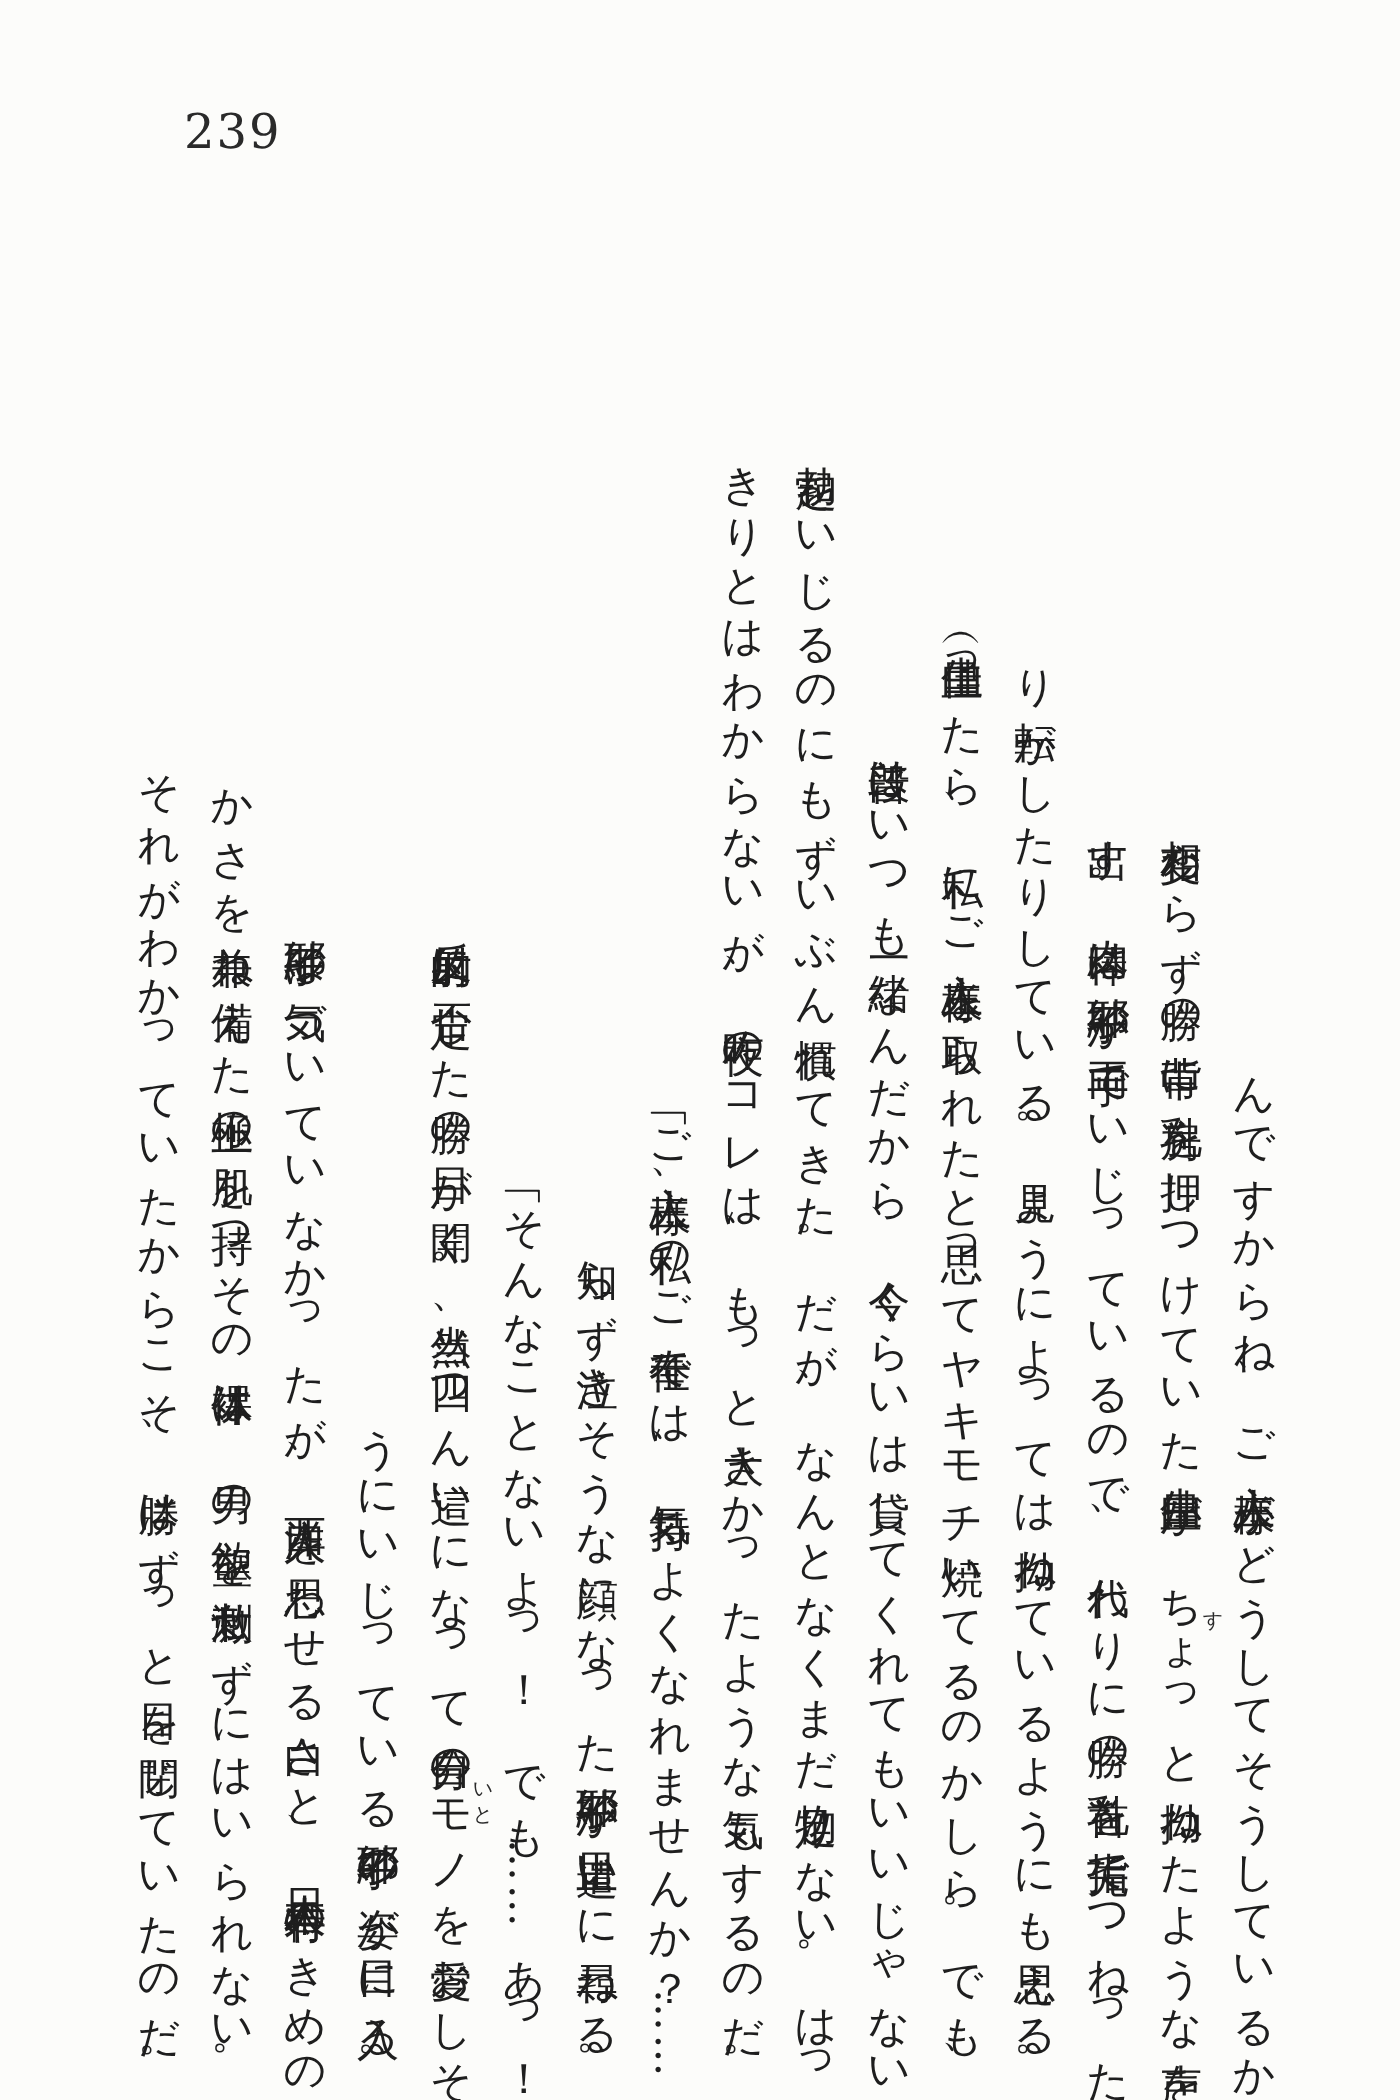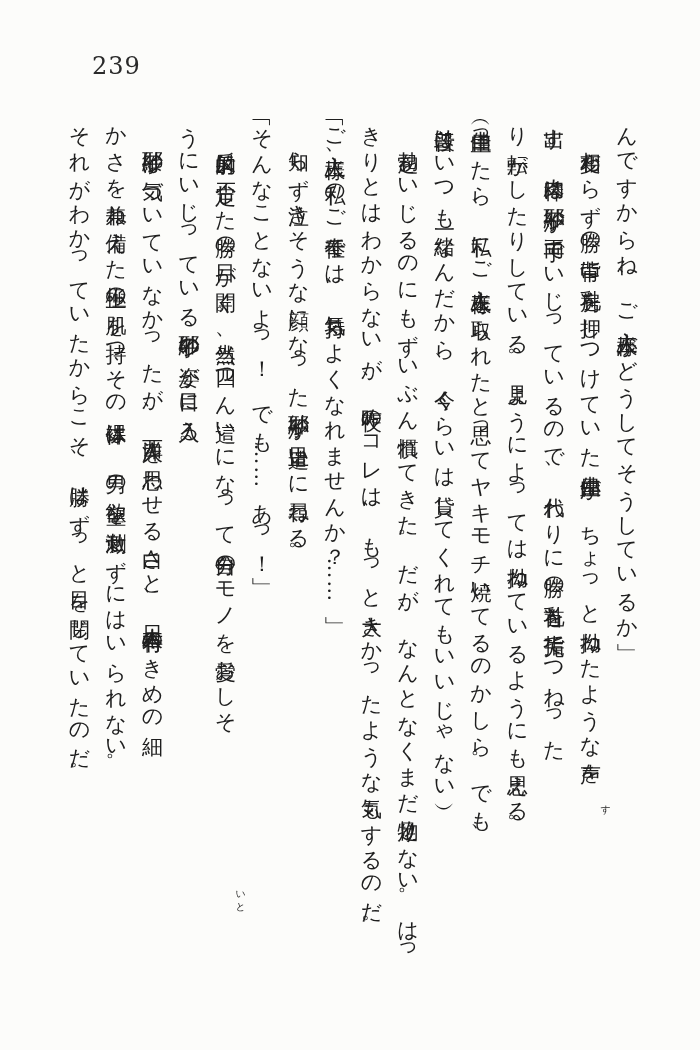--- a/index.html
+++ b/index.html
@@ -10,20 +10,21 @@
     width: 700px;
     height: 1050px;
     position: relative;
     background: #fcfcfa;
     overflow: hidden;
     font-family: "DejaVu Serif", "Liberation Serif", serif;
   }
   .page {
     position: absolute;
     inset: 0;
+    text-align: right;
   }
   .page-number {
     position: absolute;
     left: 92px;
     top: 52px;
     font-size: 24px;
     color: #2a2a2a;
     letter-spacing: 1px;
     font-family: "DejaVu Serif", "Liberation Serif", serif;
   }

